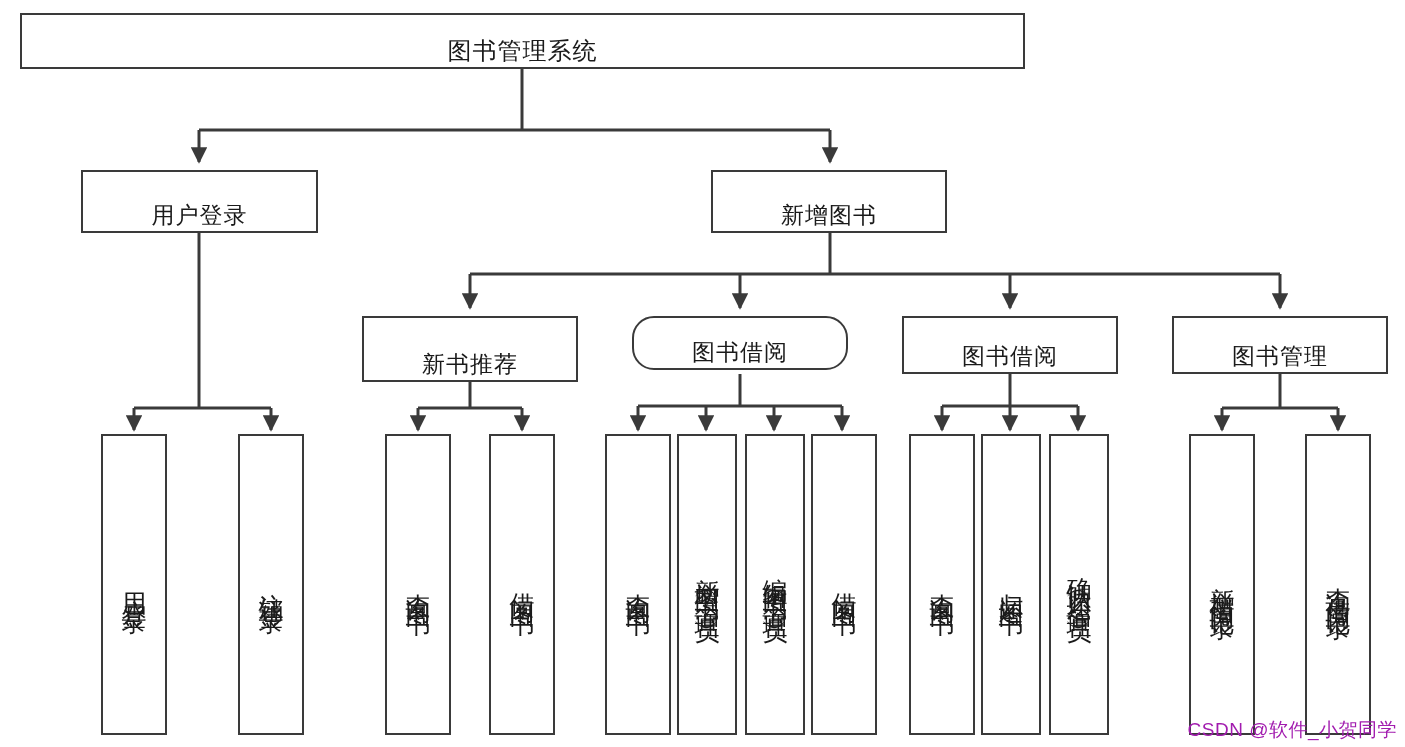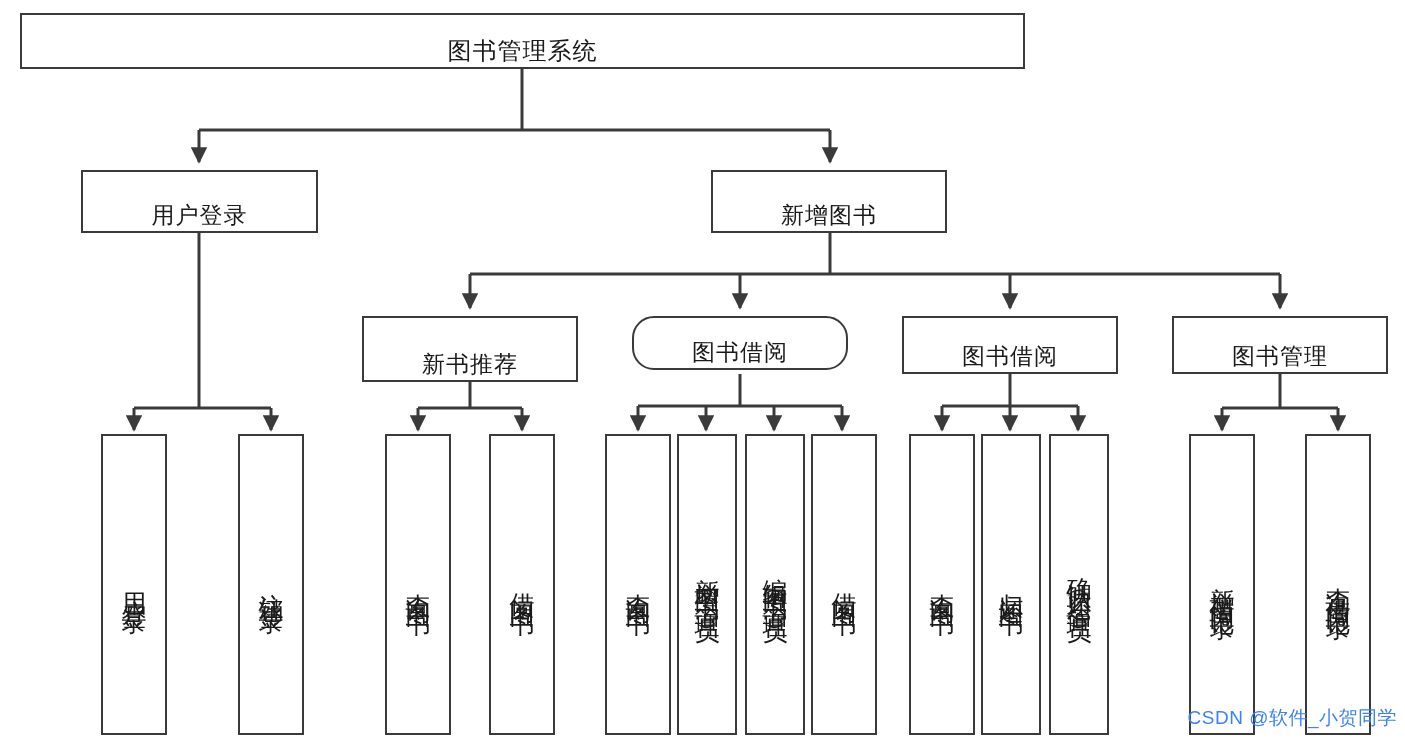--- a/index.html
+++ b/index.html
@@ -36,23 +36,23 @@
     justify-content:center;
   }
   .node .label{display:block;white-space:nowrap;}
   .node.leaf .label{
     writing-mode:vertical-rl;
     text-orientation:upright;
     letter-spacing:6px;
   }
   #watermark{
     position:absolute;
-    right:8px;bottom:16px;
+    right:8px;bottom:4px;
     font-size:19px;
-    color:#3b82f6;
+    color:#a21caf;
     white-space:nowrap;
     letter-spacing:0.5px;
   }
 </style>
 </head>
 <body>
 
 <div id="diagram-root">
 
   <svg id="edges" viewBox="0 0 1405 747">

